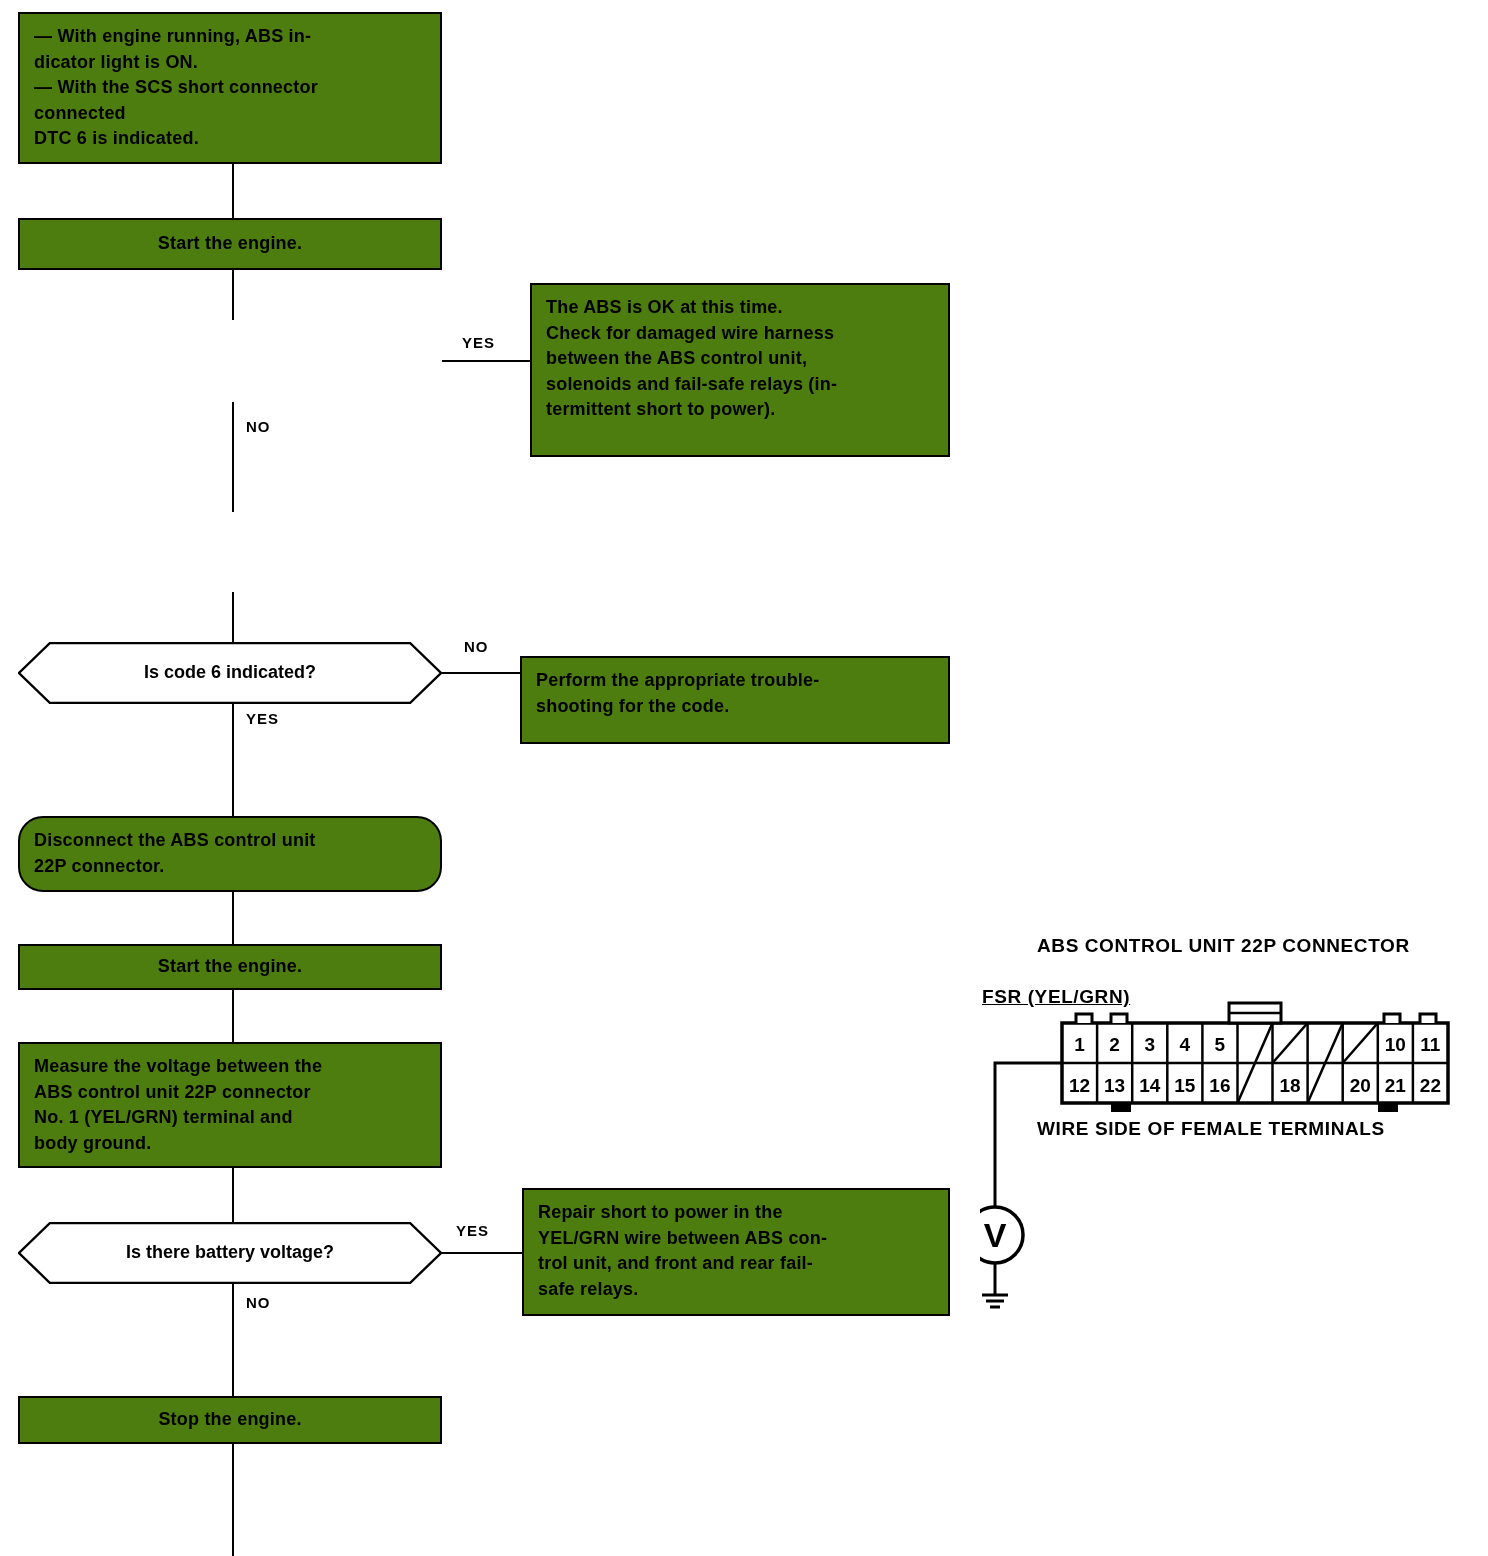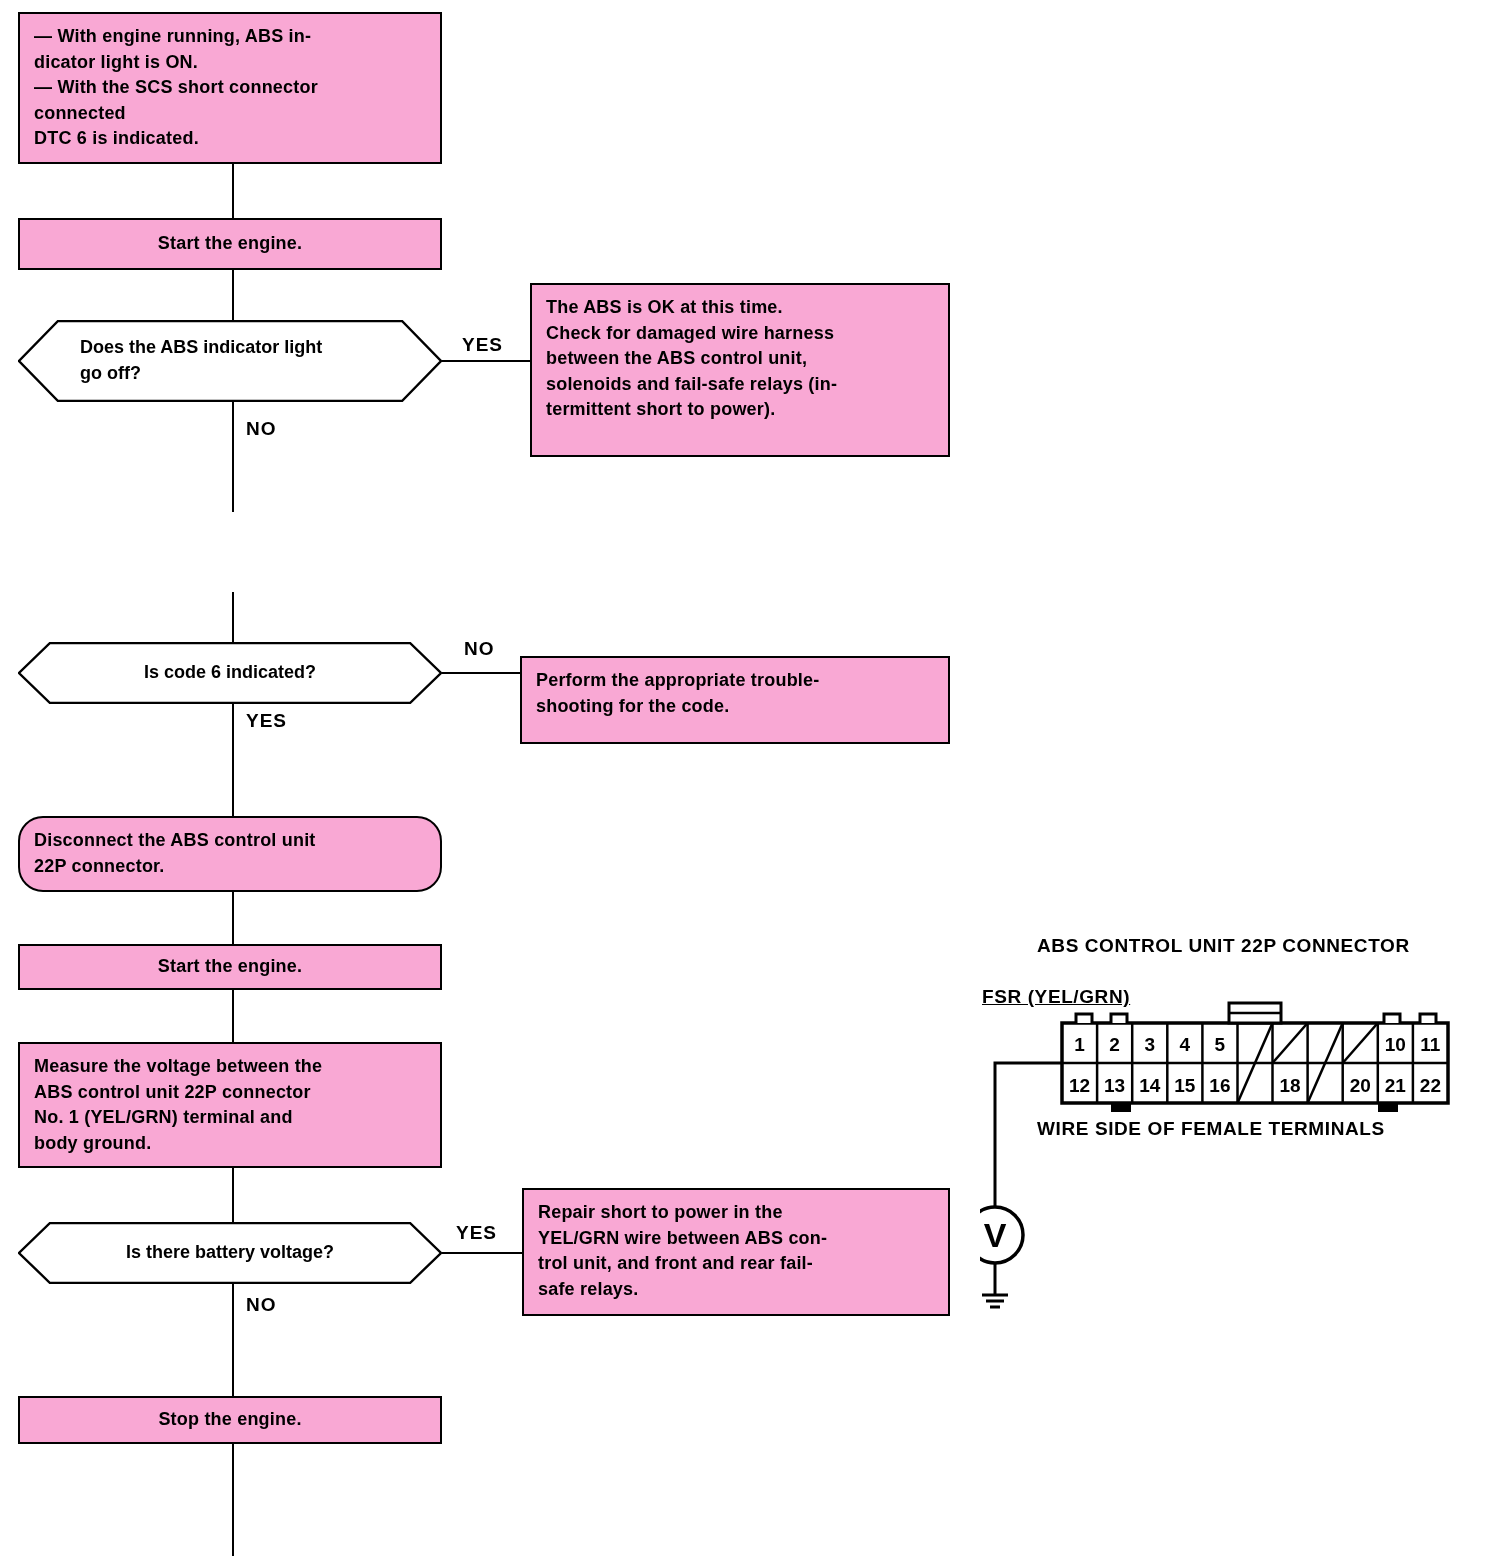--- a/index.html
+++ b/index.html
@@ -17,21 +17,21 @@
     height: 1556px;
     overflow: hidden;
     background: #ffffff;
   }
 
   
   .box {
     position: absolute;
     box-sizing: border-box;
     border: 2px solid #000;
-    background: #f9a8d4;
+    background: #4d7c0f;
     font-size: 18px;
     line-height: 1.42;
     font-weight: 600;
     letter-spacing: 0.2px;
   }
   .box .inner {
     padding: 10px 14px;
     white-space: pre-line;
   }
   .box.center .inner {
@@ -81,21 +81,21 @@
     background: #000;
   }
   .hline {
     position: absolute;
     height: 2px;
     background: #000;
   }
 
   .edge-label {
     position: absolute;
-    font-size: 19px;
+    font-size: 15px;
     font-weight: 700;
     letter-spacing: 1px;
     white-space: nowrap;
   }
 
   
   .cap {
     position: absolute;
     font-size: 19px;
     font-weight: 700;
@@ -130,27 +130,20 @@
   </div>
 
   <div class="vline" style="left:232px; top:164px; height:54px;"></div>
 
   <div class="box center" style="left:18px; top:218px; width:424px; height:52px;">
     <div class="inner">Start the engine.</div>
   </div>
 
   <div class="vline" style="left:232px; top:270px; height:50px;"></div>
 
-  <div class="hex pad-left" style="left:18px; top:320px; width:424px; height:82px;">
-    <svg viewBox="0 0 424 82" preserveAspectRatio="none" aria-hidden="true">
-      <polygon points="40,1 384,1 423,41 384,81 40,81 1,41" fill="#ffffff" stroke="#000000" stroke-width="2.4"></polygon>
-    </svg>
-    <div class="htext">Does the ABS indicator light
-go off?</div>
-  </div>
 
   <div class="hline" style="left:442px; top:360px; width:88px;"></div>
   <div class="edge-label" style="left:462px; top:334px;">YES</div>
 
   <div class="vline" style="left:232px; top:402px; height:110px;"></div>
   <div class="edge-label" style="left:246px; top:418px;">NO</div>
 
   <div class="box justify" style="left:530px; top:283px; width:420px; height:174px;">
     <div class="inner">The ABS is OK at this time.
 Check for damaged wire harness

